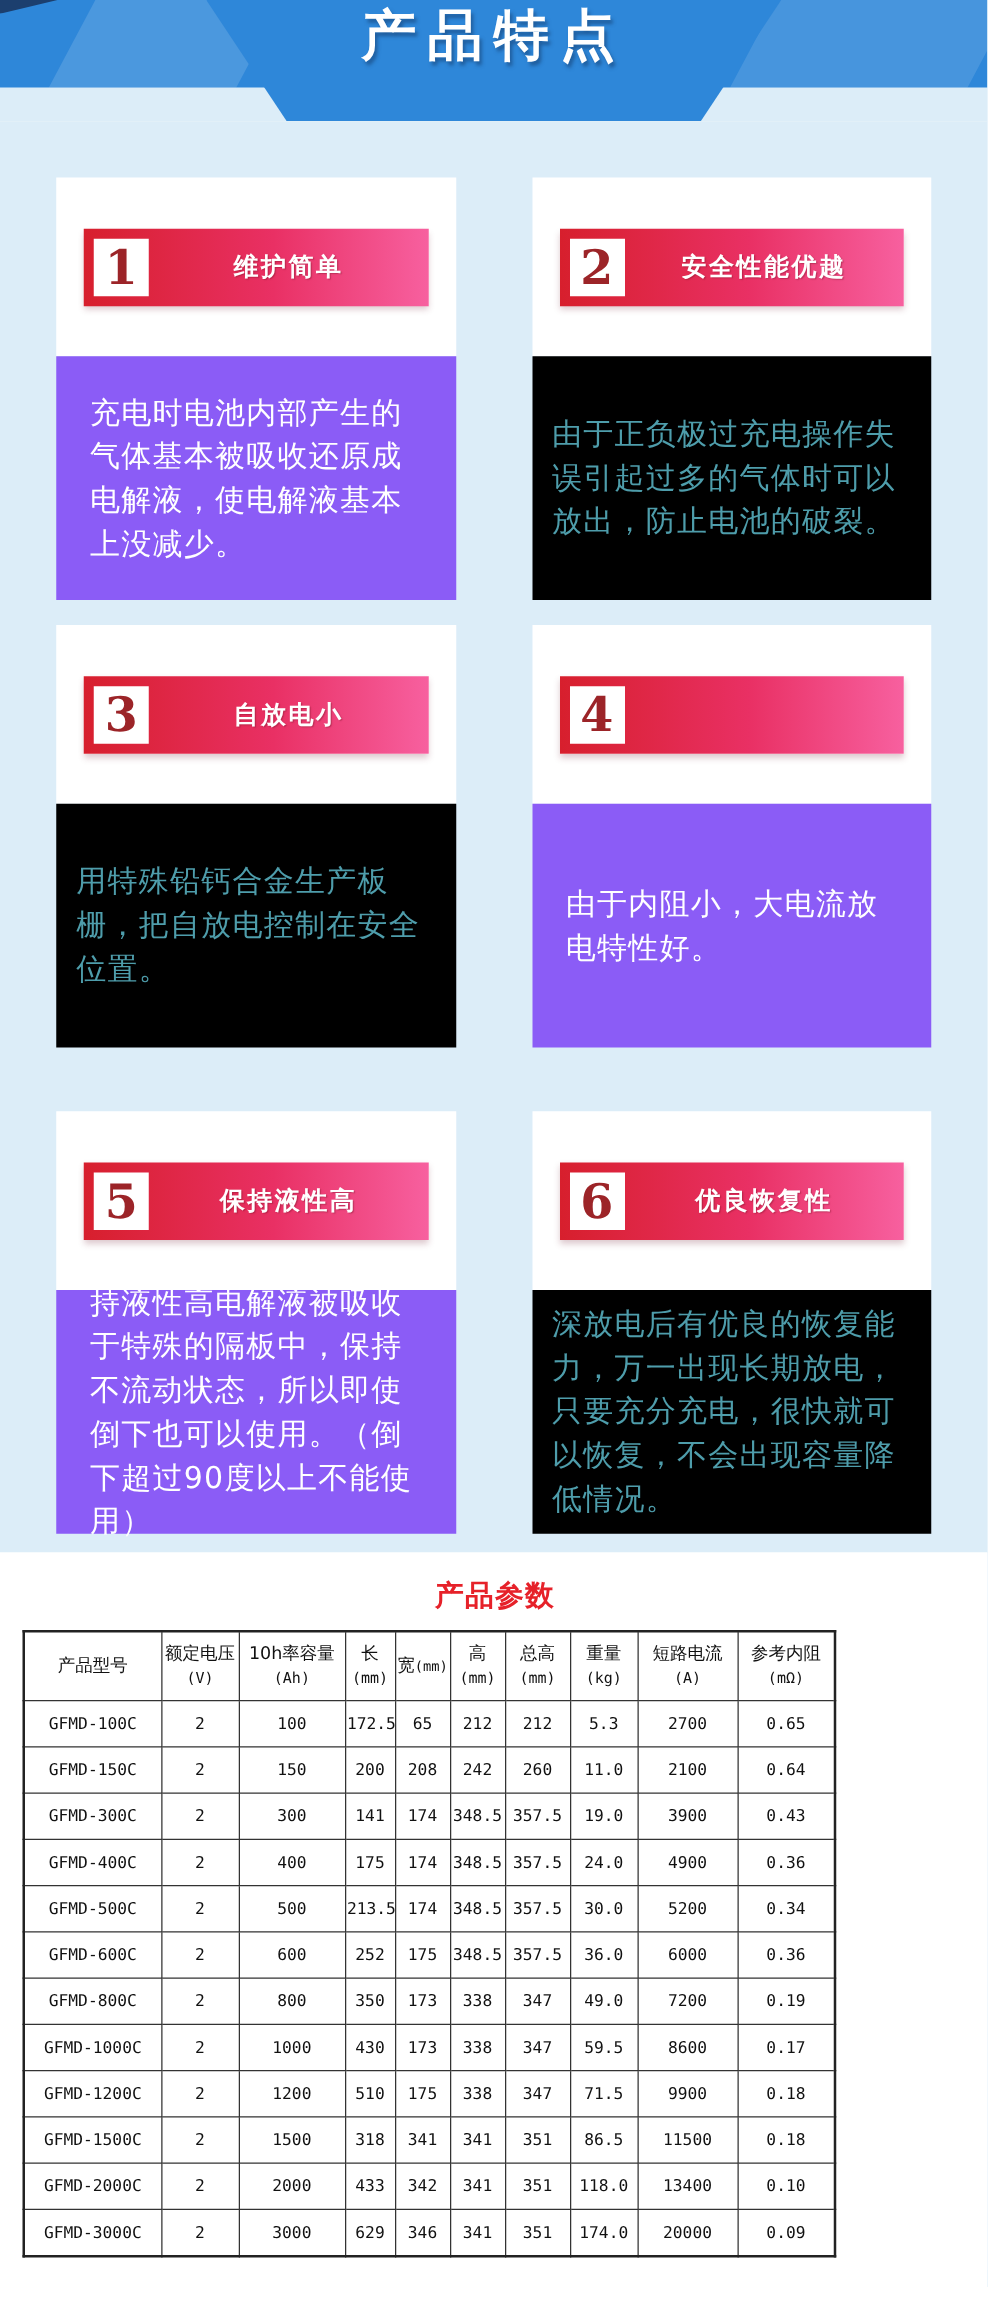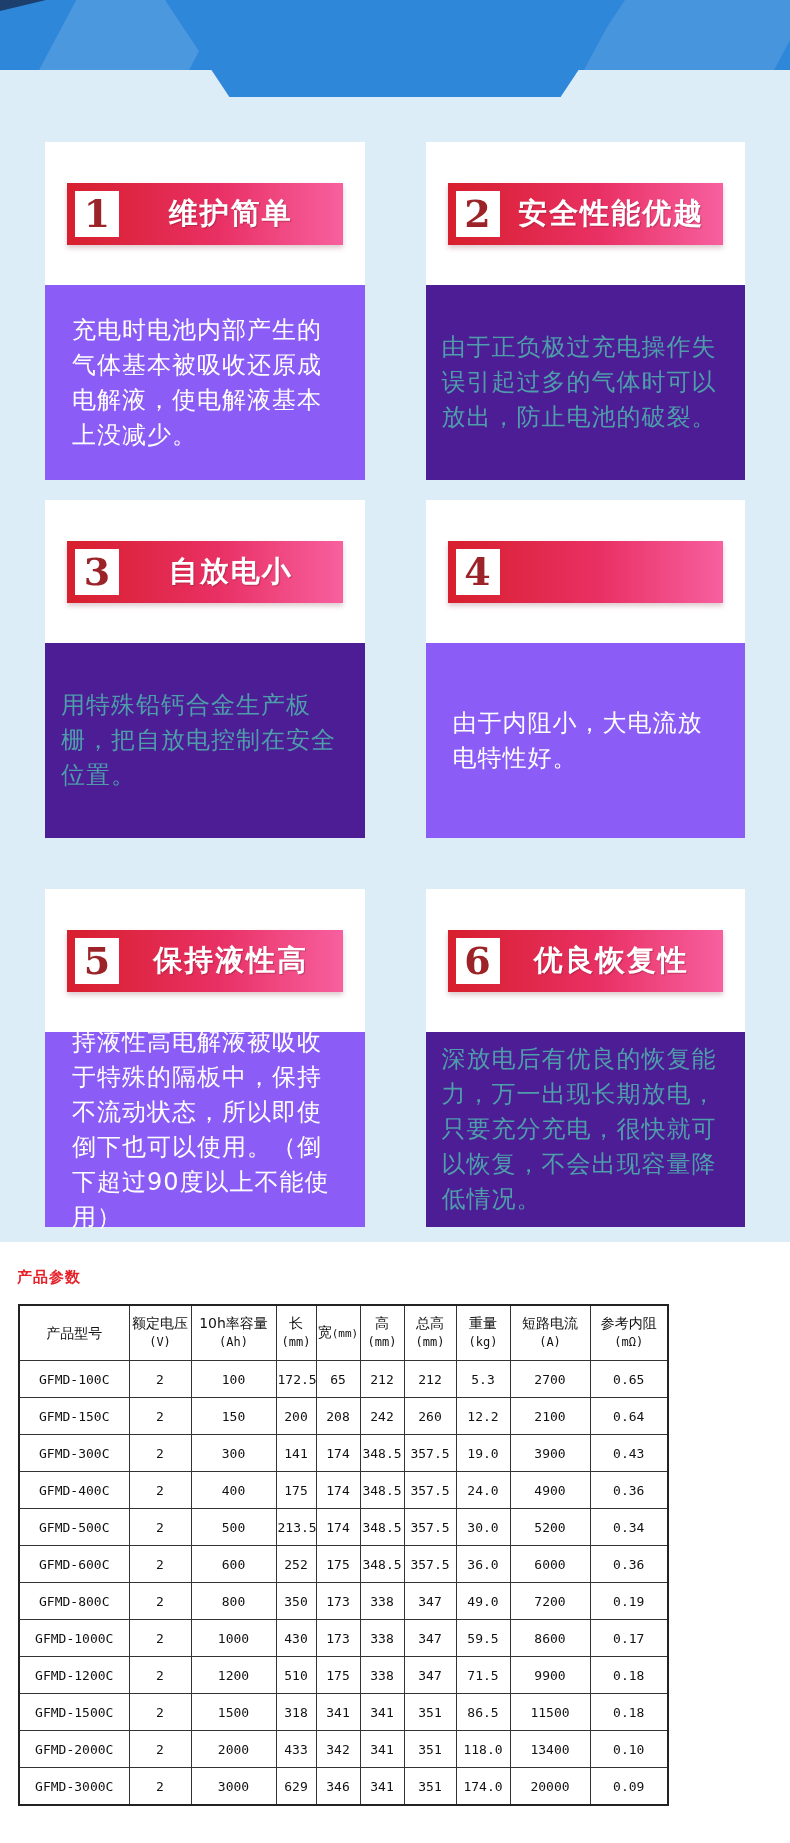--- a/index.html
+++ b/index.html
@@ -51,37 +51,37 @@
     display:flex;align-items:center;padding-left:8px;
     box-shadow:0 3px 5px rgba(120,40,60,.25);
   }
   .banner-num{
     flex:0 0 44px;height:46px;background:#ffffff;color:#9c2428;
     font-family:"DejaVu Serif", serif;font-weight:bold;font-size:38px;line-height:46px;
     text-align:center;
   }
   .banner-title{
     flex:1;text-align:center;color:#ffffff;
-    font-family:"DejaVu Serif", serif;font-weight:bold;font-size:29px;
+    font-family:"DejaVu Serif", serif;font-weight:bold;font-size:20px;
     letter-spacing:2px;text-shadow:1px 1px 1px rgba(120,20,40,.4);
     white-space:nowrap;
   }
   .card-body{
     height:195px;display:flex;align-items:center;
     padding:0 27px;box-sizing:border-box;
     font-size:24px;line-height:35px;letter-spacing:1px;
   }
   .card-body.dark{background:#8b5cf6;color:#ffffff;}
-  .card-body.light{background:#4c1d95;color:#4e9dab;padding-left:16px;}
+  .card-body.light{background:#000000;color:#4e9dab;padding-left:16px;}
 
   
   .params{background:#ffffff;padding:20px 15px 10px 15px;}
   .params-title{
-    color:#e62129;font-weight:bold;font-size:15px;line-height:30px;
-    margin:0 0 12px 2px;letter-spacing:1px;
+    color:#e62129;font-weight:bold;font-size:23px;line-height:30px;
+    margin:0 0 12px 2px;letter-spacing:1px;text-align:center;
   }
   table.spec{
     border-collapse:collapse;table-layout:fixed;width:551px;margin-left:3px;
     border:2px solid #222222;
   }
   table.spec th,table.spec td{
     border:1px solid #333333;text-align:center;vertical-align:middle;
     padding:0 1px;overflow:hidden;
   }
   table.spec th{
@@ -101,20 +101,21 @@
 
 <div class="page">
 
   <div class="hero">
     <div class="hero-band">
       <div class="slash left"></div>
       <div class="slash right"></div>
     </div>
     <div class="corner-tri"></div>
     <div class="hero-trap"></div>
+    <div class="hero-title">产品特点</div>
   </div>
 
   <div class="features">
 
     <div class="card">
       <div class="card-head">
         <div class="banner">
           <span class="banner-num">1</span>
           <span class="banner-title">维护简单</span>
         </div>
@@ -242,21 +243,21 @@
             <td>0.65</td>
           </tr>
           <tr>
             <td>GFMD-150C</td>
             <td>2</td>
             <td>150</td>
             <td>200</td>
             <td>208</td>
             <td>242</td>
             <td>260</td>
-            <td>12.2</td>
+            <td>11.0</td>
             <td>2100</td>
             <td>0.64</td>
           </tr>
           <tr>
             <td>GFMD-300C</td>
             <td>2</td>
             <td>300</td>
             <td>141</td>
             <td>174</td>
             <td>348.5</td>

